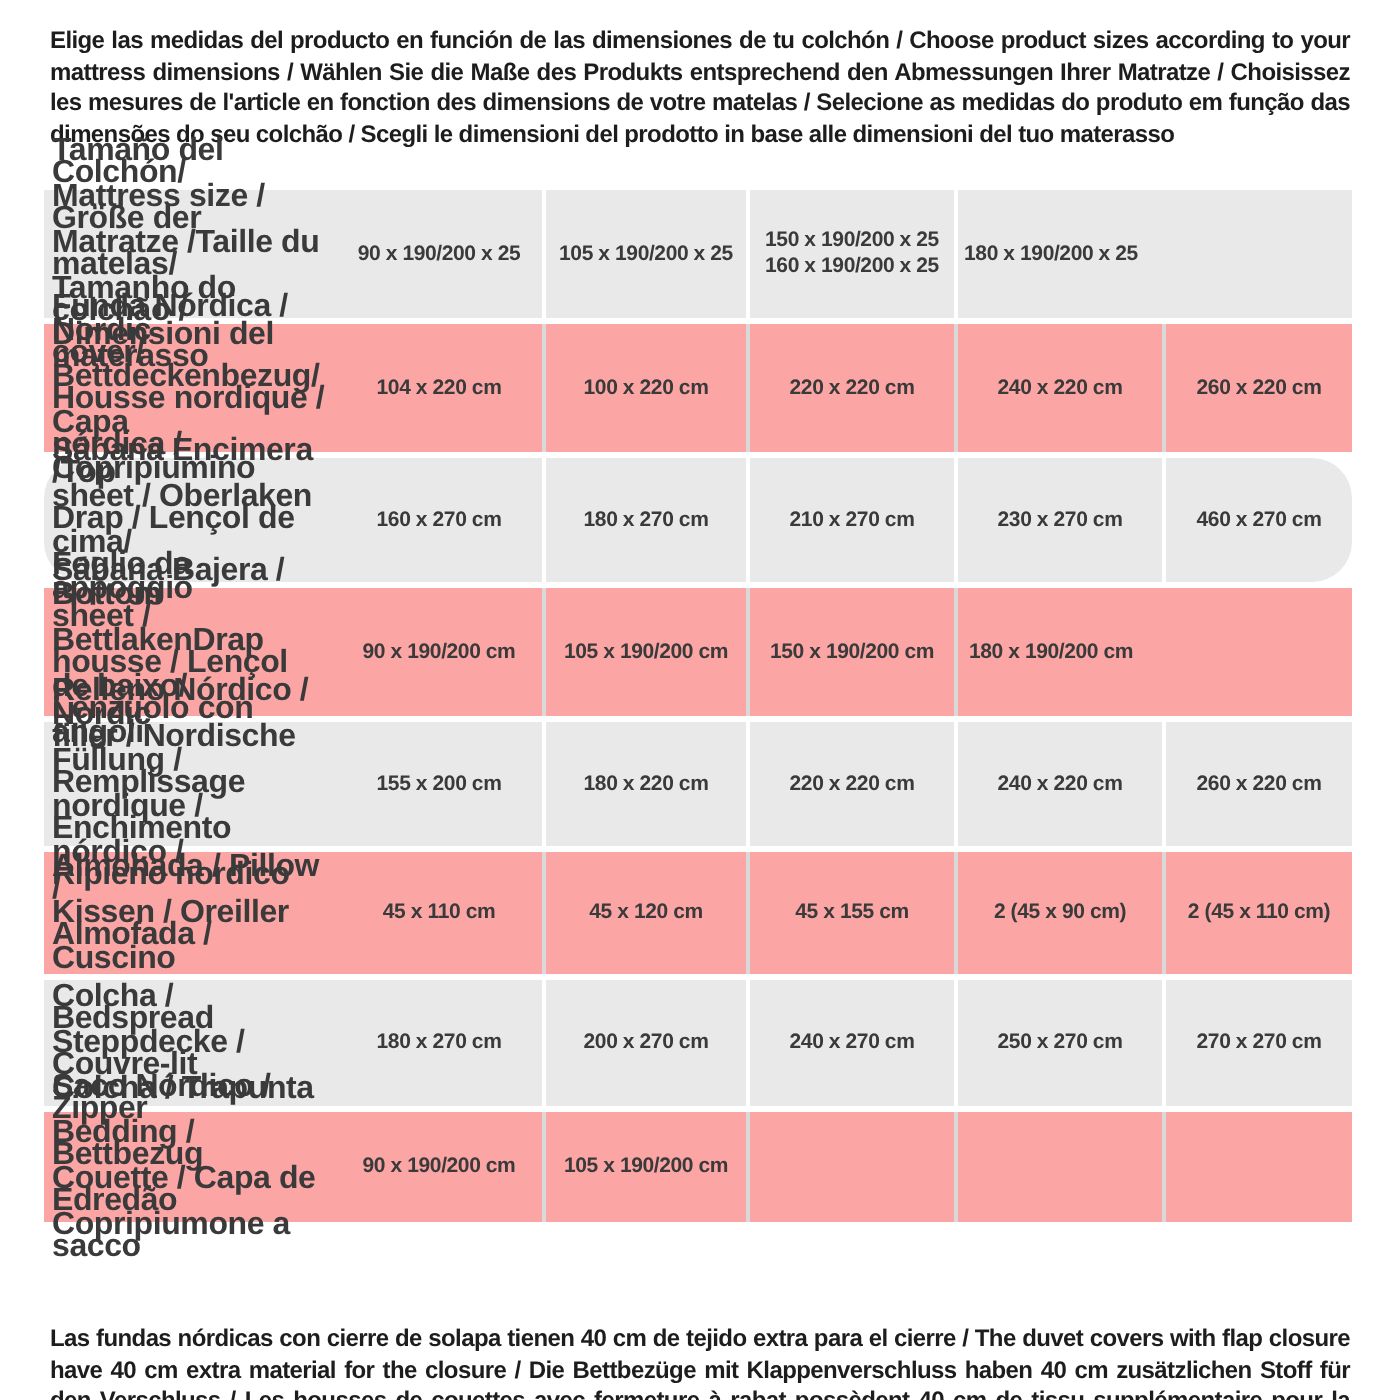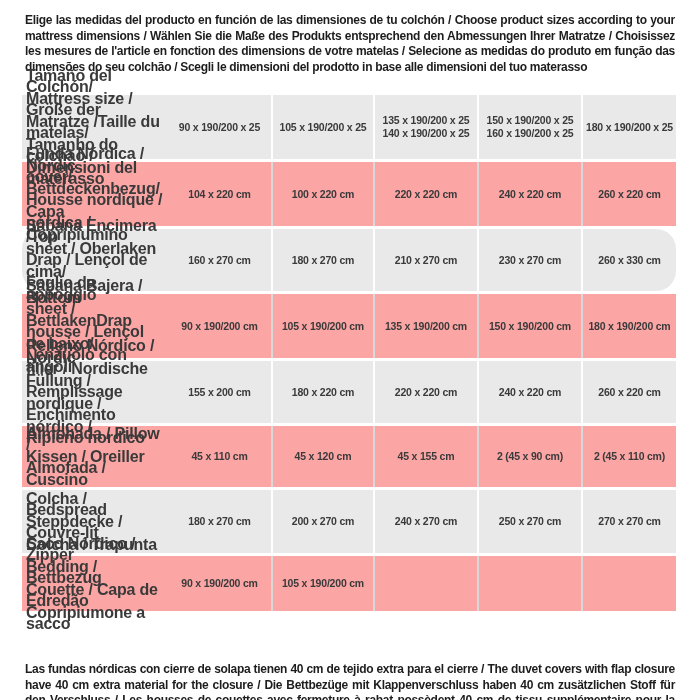--- a/index.html
+++ b/index.html
@@ -49,22 +49,20 @@
   <div class="size-table">
 
     <div class="row gray h64">
       <div class="cell label">Tamaño del Colchón/
 Mattress size / Größe der
 Matratze /Taille du matelas/
 Tamanho do colchão /
 Dimensioni del materasso</div>
       <div class="cell c1">90 x 190/200 x 25</div>
       <div class="cell c2 sep">105 x 190/200 x 25</div>
-      <div class="cell c3 sep">135 x 190/200 x 25
-140 x 190/200 x 25</div>
       <div class="cell c4 sep">150 x 190/200 x 25
 160 x 190/200 x 25</div>
       <div class="cell c5 sep">180 x 190/200 x 25</div>
     </div>
 
     <div class="row white h64">
       <div class="cell label">Funda Nórdica /  Nordic
 cover/ Bettdeckenbezug/
 Housse nordique  / Capa
 nórdica / Copripiumino</div>
@@ -77,31 +75,30 @@
 
     <div class="row gray h62">
       <div class="cell label">Sábana Encimera /Top
 sheet / Oberlaken
 Drap / Lençol de cima/
 Foglio da appoggio</div>
       <div class="cell c1">160 x 270 cm</div>
       <div class="cell c2 sep">180 x 270 cm</div>
       <div class="cell c3 sep">210 x 270 cm</div>
       <div class="cell c4 sep">230 x 270 cm</div>
-      <div class="cell c5 sep">260 x 330 cm</div>
+      <div class="cell c5 sep">460 x 270 cm</div>
     </div>
 
     <div class="row white h64">
       <div class="cell label">Sábana Bajera / Bottom
 sheet / BettlakenDrap
 housse / Lençol de baixo/
 Lenzuolo con angoli</div>
       <div class="cell c1">90 x 190/200 cm</div>
       <div class="cell c2 sep">105 x 190/200 cm</div>
-      <div class="cell c3 sep">135 x 190/200 cm</div>
       <div class="cell c4 sep">150 x 190/200 cm</div>
       <div class="cell c5 sep">180 x 190/200 cm</div>
     </div>
 
     <div class="row gray h71">
       <div class="cell label">Relleno Nórdico / Nordic
 filler / Nordische Füllung /
 Remplissage nordique /
 Enchimento nórdico /
 Ripieno nordico</div>

